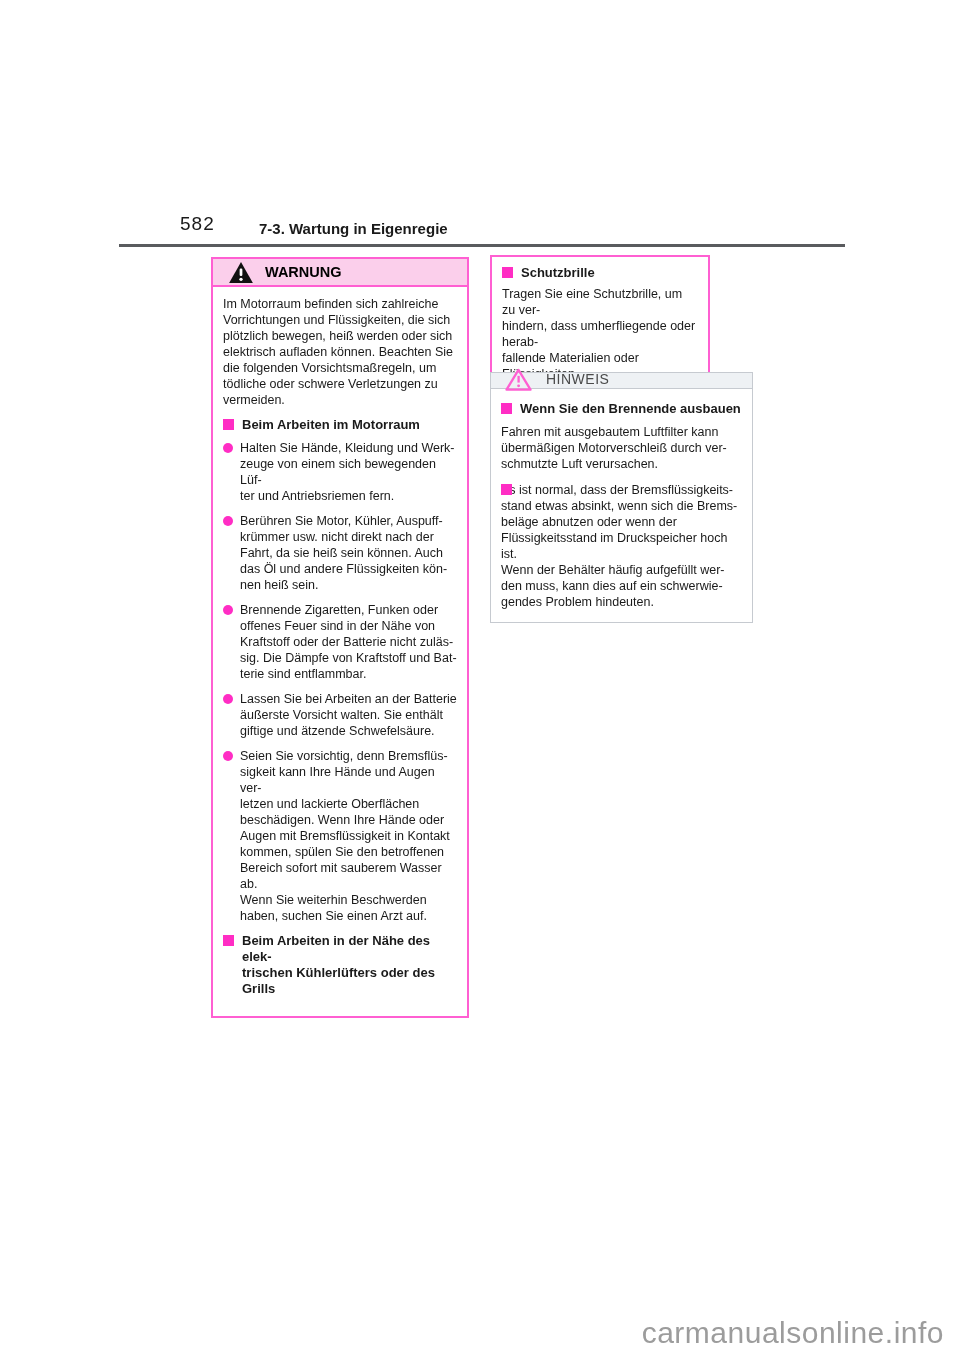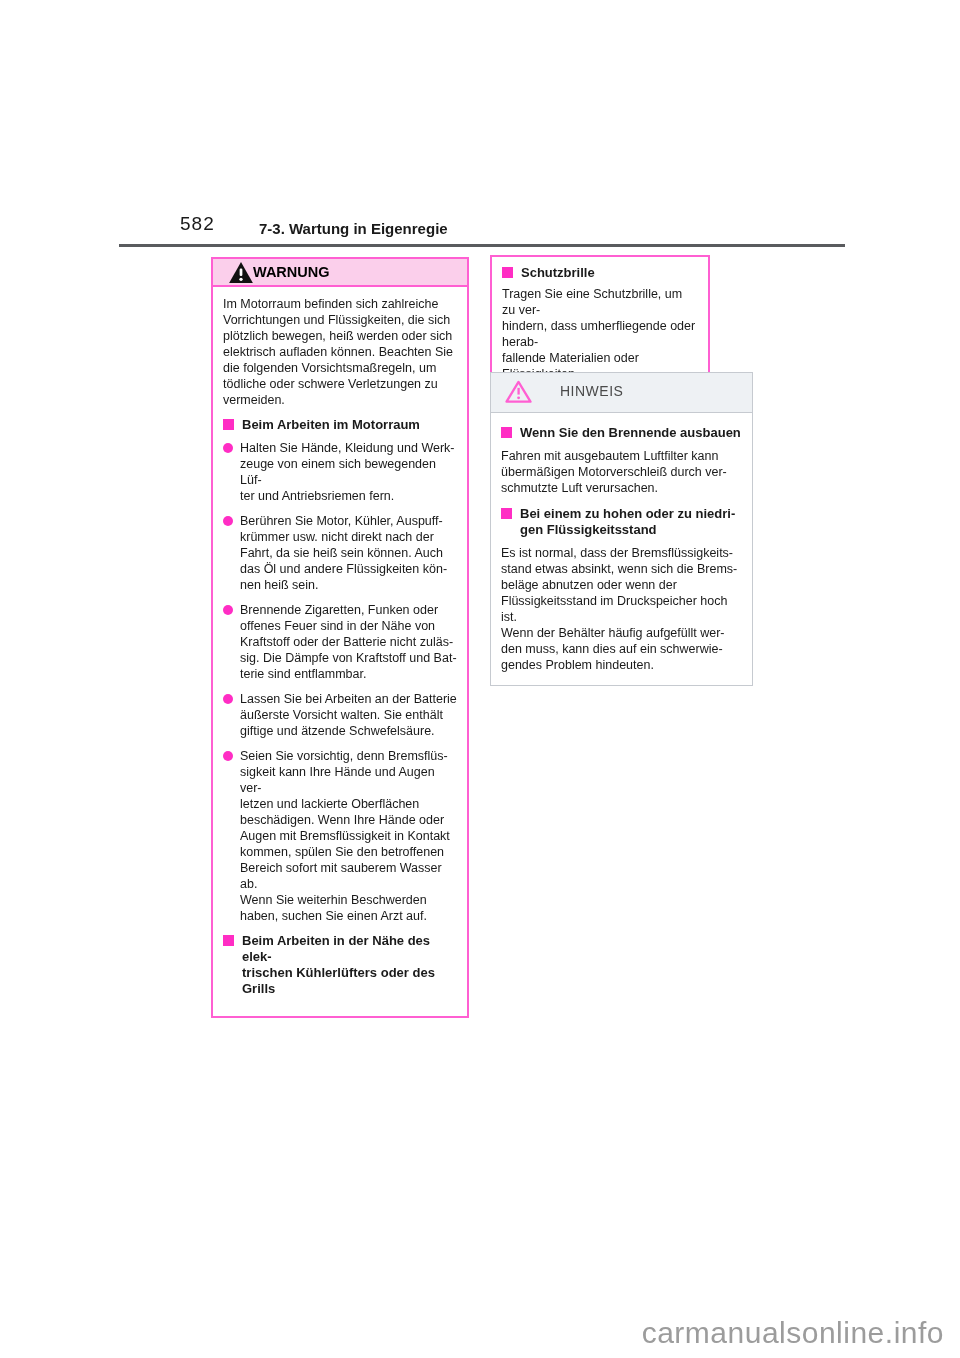--- a/index.html
+++ b/index.html
@@ -32,21 +32,21 @@
   }
 
   
   .warn-box{
     position:absolute;left:211px;top:257px;width:258px;
     border:2px solid var(--box-border-pink);box-sizing:border-box;background:#fff;
   }
   .warn-head{
     background:var(--warning-header-bg);
     border-bottom:2px solid var(--box-border-pink);
-    display:flex;align-items:center;
+    display:flex;align-items:center;gap:12px;
     padding:4px 8px 4px 16px;height:28px;box-sizing:border-box;
   }
   .warn-head .ttl{font-size:14.5px;font-weight:bold;color:#000;}
   .warn-body{padding:9px 10px 12px 10px;font-size:12.5px;line-height:16px;}
   .pre{white-space:pre-line;}
   .warn-body p{margin:0 0 9px 0;}
   .warn-body p:last-child{margin-bottom:0;}
 
   .sq-head{
     position:relative;padding-left:19px;font-weight:bold;font-size:13px;
@@ -71,22 +71,22 @@
   .right-warn-box .sq-head{margin:0 0 5px 0;}
   .right-warn-box p{margin:0;}
 
   .notice-box{
     position:absolute;left:490px;top:372px;width:263px;
     border:1px solid var(--notice-border);box-sizing:border-box;background:#fff;
   }
   .notice-head{
     background:var(--notice-header-bg);
     border-bottom:1px solid var(--notice-border);
-    display:flex;align-items:center;gap:28px;
-    padding:3px 8px 6px 14px;height:40px;box-sizing:border-box;
+    display:flex;align-items:center;gap:14px;
+    padding:3px 8px 6px 14px;height:16px;box-sizing:border-box;
   }
   .notice-head .ttl{font-size:14px;color:#4a4a4a;letter-spacing:0.5px;}
   .notice-body{padding:9px 10px 12px 10px;font-size:12.5px;line-height:16px;}
   .notice-body p{margin:0 0 10px 0;}
   .notice-body p:last-child{margin-bottom:0;}
 
   .watermark{
     position:absolute;right:16px;bottom:8px;
     font-size:30px;color:var(--watermark-gray);letter-spacing:0.5px;
   }
@@ -201,22 +201,20 @@
       <div class="sq-head">
         <span class="square"></span>
         <span class="pre">Wenn Sie den Brennende ausbauen</span>
       </div>
       <p class="pre">Fahren mit ausgebautem Luftfilter kann
 übermäßigen Motorverschleiß durch ver-
 schmutzte Luft verursachen.</p>
 
       <div class="sq-head">
         <span class="square"></span>
-        <span class="pre">Bei einem zu hohen oder zu niedri-
-gen Flüssigkeitsstand</span>
       </div>
       <p class="pre">Es ist normal, dass der Bremsflüssigkeits-
 stand etwas absinkt, wenn sich die Brems-
 beläge abnutzen oder wenn der
 Flüssigkeitsstand im Druckspeicher hoch
 ist.
 Wenn der Behälter häufig aufgefüllt wer-
 den muss, kann dies auf ein schwerwie-
 gendes Problem hindeuten.</p>
     </div>

